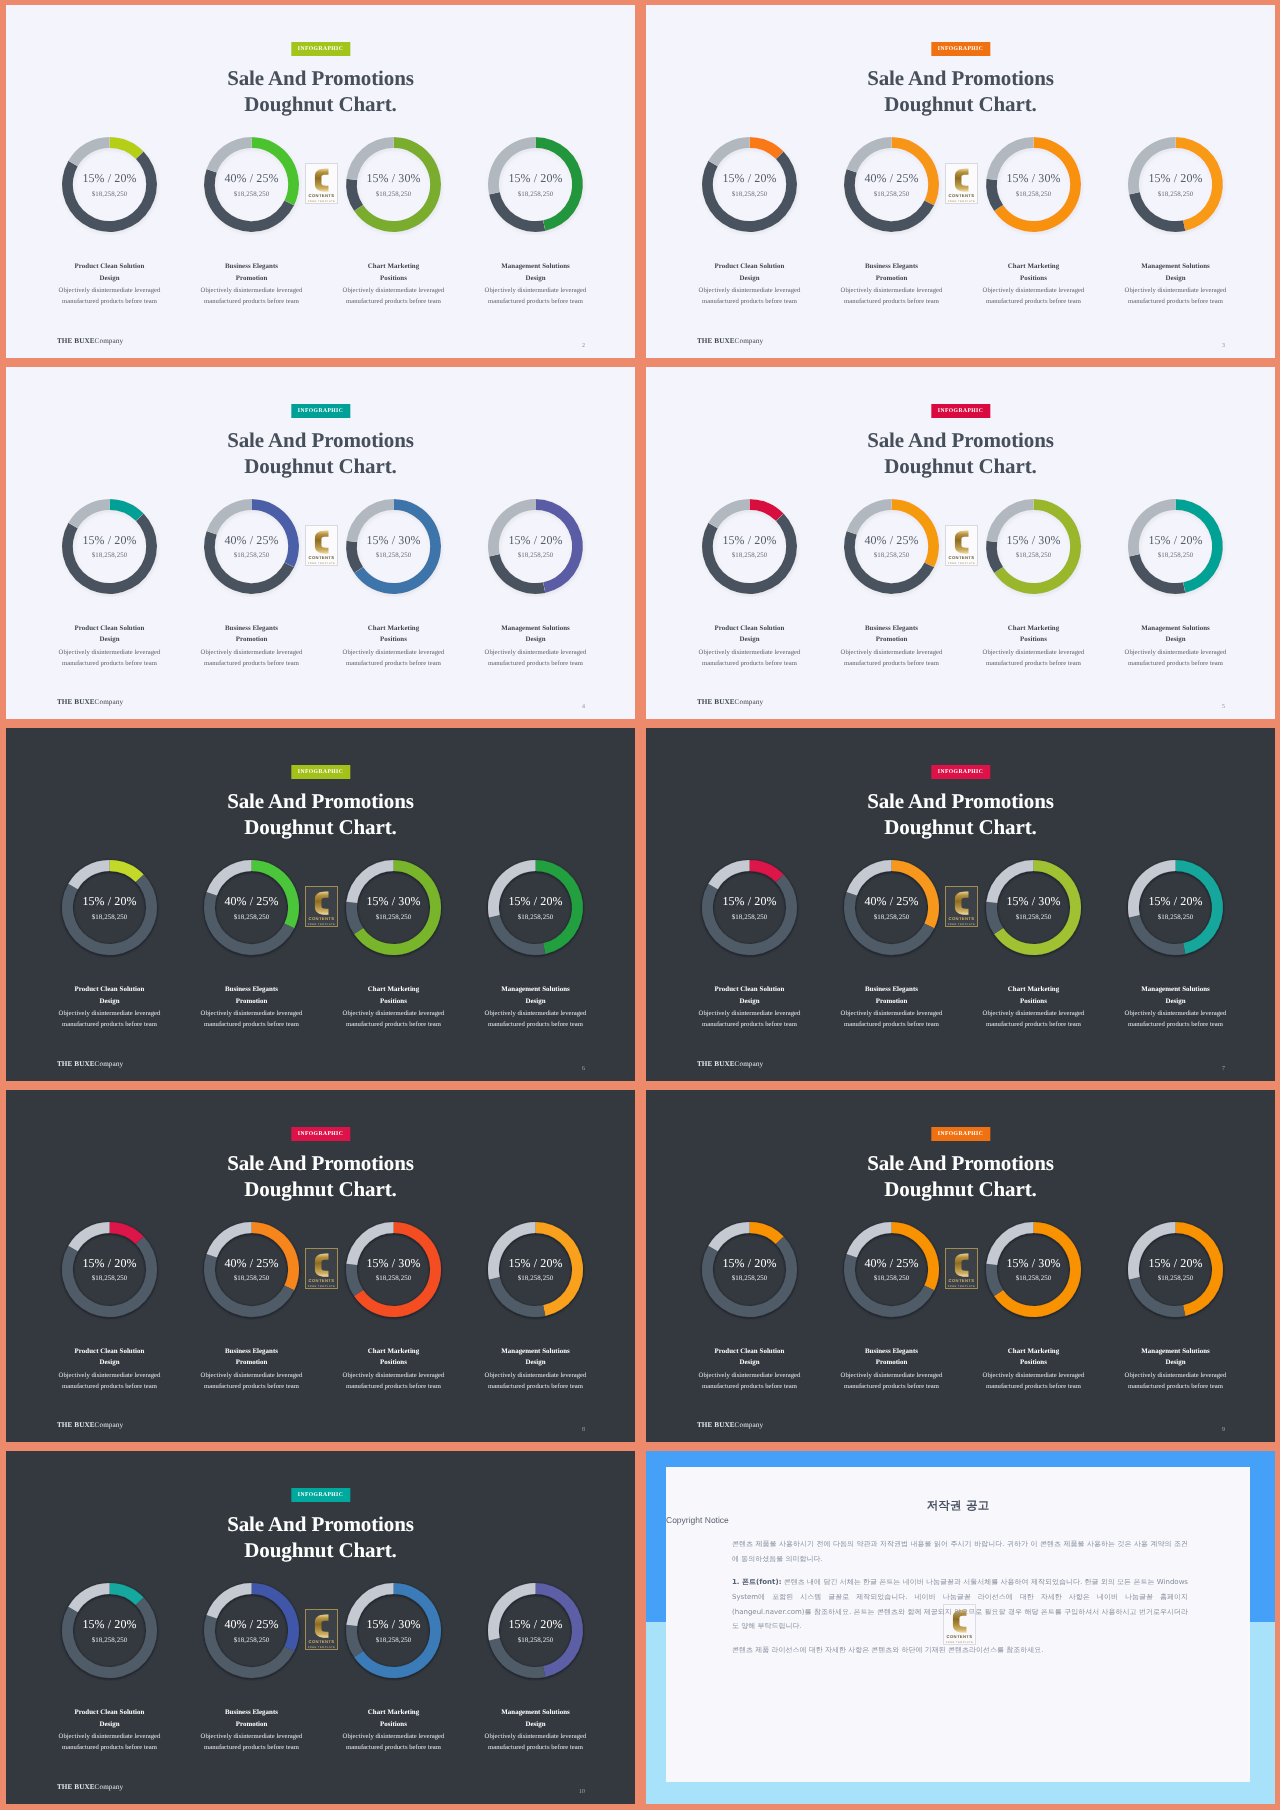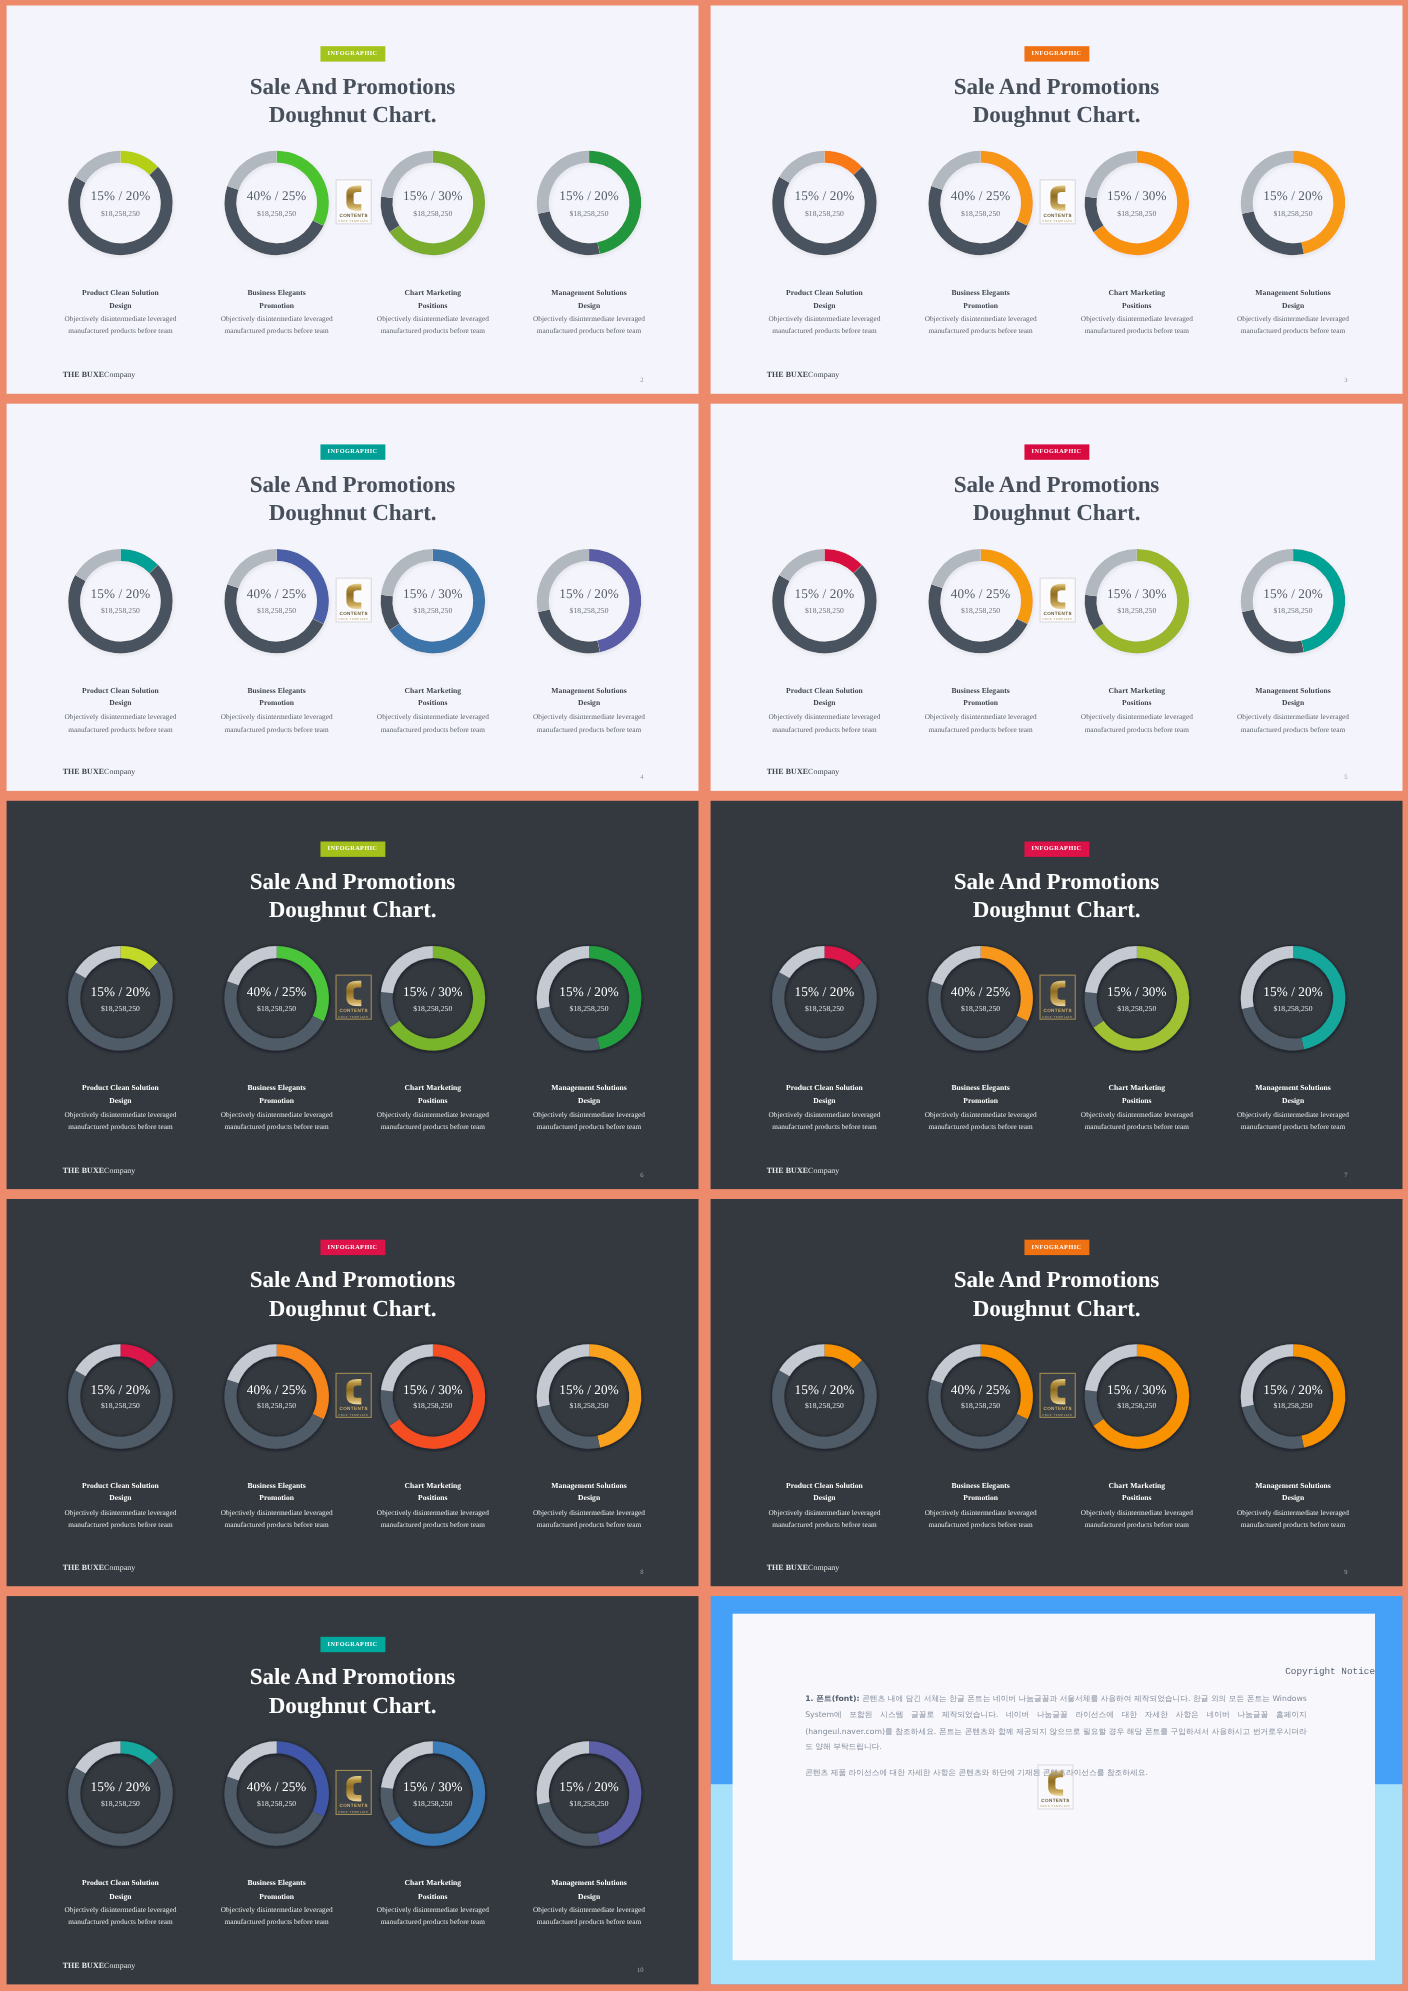--- a/index.html
+++ b/index.html
@@ -70,22 +70,22 @@
   .slide.dark  .pnum{color:#a4aab1;}
 
   
   .cp{position:absolute;left:0;top:0;width:100%;height:100%;background:#4a9ff5;}
   .cp-top{position:absolute;left:0;top:0;width:100%;height:171px;background:#45a0f8;}
   .cp-bot{position:absolute;left:0;top:171px;width:100%;bottom:0;background:#a8e2fa;}
   .cp-panel{position:absolute;left:20px;top:16px;right:25px;bottom:22px;background:#f7f7fc;}
   .cp-h1{position:absolute;top:31px;left:0;width:100%;text-align:center;
          font-family:"DejaVu Sans","Liberation Sans",sans-serif;font-weight:bold;
          font-size:11.5px;color:#4a5260;letter-spacing:0.2px;}
-  .cp-h2{position:absolute;top:48px;left:0;width:100%;text-align:right;
-         font-family:Liberation Mono, monospace;font-size:8.5px;color:#5b6471;}
+  .cp-h2{position:absolute;top:48px;left:0;width:100%;text-align:left;
+         font-family:Liberation Sans, sans-serif;font-size:8.5px;color:#5b6471;}
   .cp-body{position:absolute;left:66px;right:62px;top:70px;
            font-family:"DejaVu Sans","Liberation Sans",sans-serif;
            font-size:7px;line-height:14.8px;color:#848d9c;text-align:justify;}
   .cp-body p{margin:0 0 8.4px 0;}
   .cp-body b{color:#55606f;font-weight:bold;}
   .cp-logo{position:absolute;left:277px;top:137px;
            width:33px;height:41px;box-sizing:border-box;border:1px solid #dcdce3;
            background:rgba(252,252,254,0.55);z-index:0;
            display:flex;flex-direction:column;align-items:center;justify-content:flex-start;
            padding-top:4px;}
@@ -1407,22 +1407,24 @@
         <div class="pnum">10</div>
       </div>
     </div>
     <div class="cell" style="left:640px;top:1446px;">
       <div class="slide">
         <div class="cp">
           <div class="cp-top"></div>
           <div class="cp-bot"></div>
         </div>
         <div class="cp-panel">
+          <div class="cp-h1">저작권 공고</div>
           <div class="cp-h2">Copyright Notice</div>
           <div class="cp-body">
+            <p><span>콘텐츠 제품을 사용하시기 전에 다음의 약관과 저작권법 내용을 읽어 주시기 바랍니다. 귀하가 이 콘텐츠 제품을 사용하는 것은 사용 계약의 조건에 동의하셨음을 의미합니다.</span></p>
             <p><b>1. 폰트(font):</b><span> 콘텐츠 내에 담긴 서체는 한글 폰트는 네이버 나눔글꼴과 서울서체를 사용하여 제작되었습니다. 한글 외의 모든 폰트는 Windows System에 포함된 시스템 글꼴로 제작되었습니다. 네이버 나눔글꼴 라이선스에 대한 자세한 사항은 네이버 나눔글꼴 홈페이지(hangeul.naver.com)를 참조하세요. 폰트는 콘텐츠와 함께 제공되지 않으므로 필요할 경우 해당 폰트를 구입하셔서 사용하시고 번거로우시더라도 양해 부탁드립니다.</span></p>
             <p><span>콘텐츠 제품 라이선스에 대한 자세한 사항은 콘텐츠와 하단에 기재된 콘텐츠라이선스를 참조하세요.</span></p>
           </div>
           <div class="cp-logo">
             <svg class="lg-c" width="19.4" height="27.0" viewBox="0 0 40 50">
               <defs>
                 <linearGradient id="g-cp" x1="0" y1="0" x2="0" y2="1">
                   <stop offset="0" stop-color="#e9d291"></stop>
                   <stop offset="0.17" stop-color="#b3913f"></stop>
                   <stop offset="0.42" stop-color="#8e6c21"></stop>

